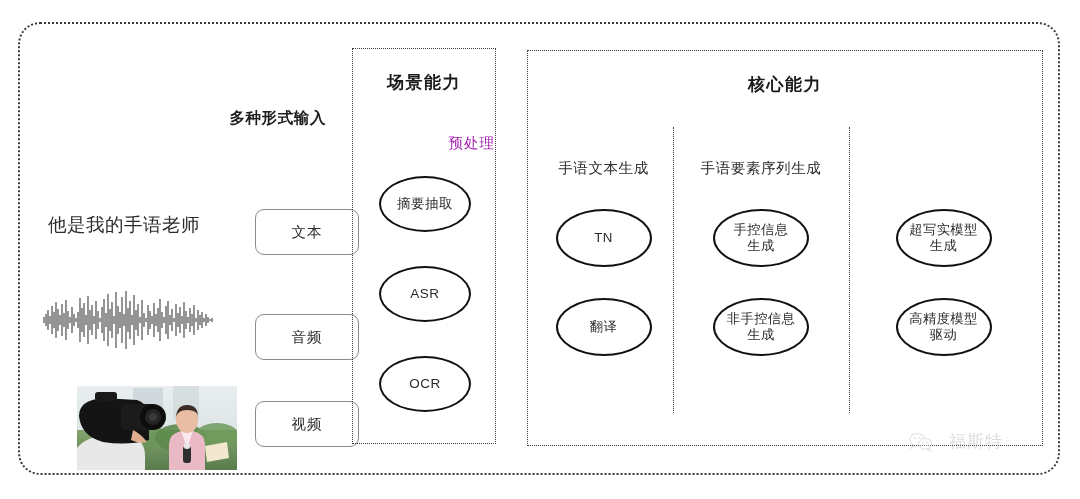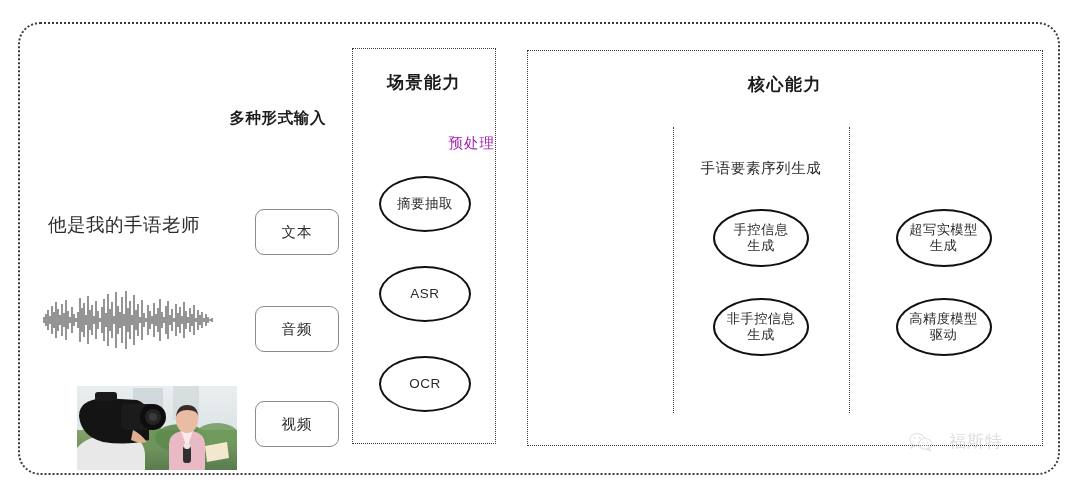--- a/index.html
+++ b/index.html
@@ -41,28 +41,28 @@
 
   
   .video-thumb{
     position:absolute;left:47px;top:326px;width:160px;height:84px;
     overflow:hidden;
   }
   .video-thumb svg{display:block;width:160px;height:84px;}
 
   
   .pill{
-    position:absolute;left:225px;width:84px;height:46px;
+    position:absolute;left:225px;width:104px;height:46px;
     border:1.4px solid #8b8b8b;border-radius:9px;background:#fff;
     display:flex;align-items:center;justify-content:center;
     font-size:14.5px;color:#2b2b2b;letter-spacing:1px;
     box-sizing:border-box;
   }
   .pill-text{top:149px;}
-  .pill-audio{top:246px;}
+  .pill-audio{top:254px;}
   .pill-video{top:341px;}
 
   
   .panel{
     position:absolute;
     border:1.7px dotted #3a3a3a;
     box-sizing:border-box;
     background:transparent;
     text-decoration:underline;
   }
@@ -293,20 +293,29 @@
     <div class="ellipse ell-scn ell-s2">ASR</div>
     <div class="ellipse ell-scn ell-s3">OCR</div>
   </div>
 
   <div class="panel panel-core">
     <div class="panel-title">核心能力</div>
 
     <div class="col-divider div-1"></div>
     <div class="col-divider div-2"></div>
 
+    <div class="core-col col-1">
+      <div class="col-head">手语文本生成</div>
+      <div class="ellipse ell-core core-ell-a">
+        <span>TN</span>
+      </div>
+      <div class="ellipse ell-core core-ell-b">
+        <span>翻译</span>
+      </div>
+    </div>
 
     <div class="core-col col-2">
       <div class="col-head">手语要素序列生成</div>
       <div class="ellipse ell-core core-ell-a">
         <div>
           <div>手控信息</div>
           <div>生成</div>
         </div>
       </div>
       <div class="ellipse ell-core core-ell-b">

